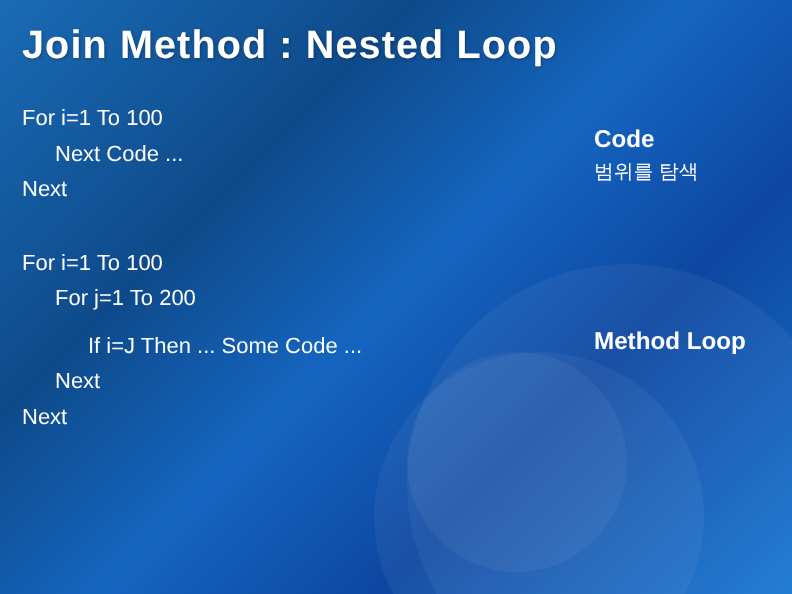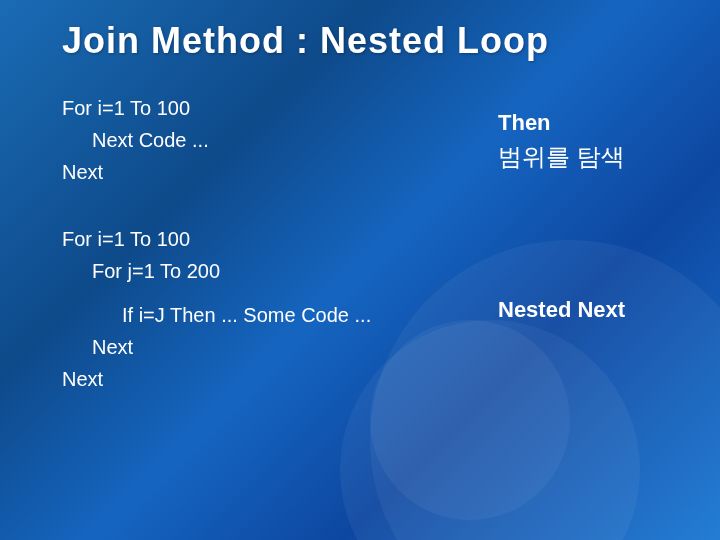--- a/index.html
+++ b/index.html
@@ -47,21 +47,21 @@
     .circle3 {
       width: 200px;
       height: 200px;
       bottom: 20px;
       right: 150px;
     }
 
     .content {
       position: relative;
       z-index: 10;
-      padding: 20px 62px;
+      padding: 20px 20px;
     }
 
     .title {
       color: #ffffff;
       font-size: 36px;
       font-weight: bold;
       margin-bottom: 30px;
       text-shadow: 1px 1px 3px rgba(0,0,0,0.3);
       letter-spacing: 1px;
     }
@@ -97,21 +97,21 @@
 
     .label-main {
       color: #ffffff;
       font-size: 22px;
       font-weight: bold;
       line-height: 1.5;
     }
 
     .label-sub {
       color: #ffffff;
-      font-size: 24px;
+      font-size: 18px;
       line-height: 1.5;
     }
 
     .nested-label {
       margin-left: 60px;
     }
   </style>
 </head>
 <body>
 
@@ -125,31 +125,31 @@
 
     <div class="title">Join Method : Nested Loop</div>
 
     <div class="section">
       <div class="code-block">
         <div>For i=1 To 100</div>
         <div class="indent1">Next Code ...</div>
         <div>Next</div>
       </div>
       <div class="label-block">
-        <div class="label-main">Then</div>
+        <div class="label-main">Code</div>
         <div class="label-sub">범위를 탐색</div>
       </div>
     </div>
 
     <div class="section">
       <div class="code-block">
         <div>For i=1 To 100</div>
         <div class="indent1">For j=1 To 200</div>
         <div class="indent2">If i=J Then ... Some Code ...</div>
         <div class="indent1">Next</div>
         <div>Next</div>
       </div>
       <div class="label-block nested-label">
-        <div class="label-main">Nested Next</div>
+        <div class="label-main">Method Loop</div>
       </div>
     </div>
   </div>
 </div>
 
 </body></html>

